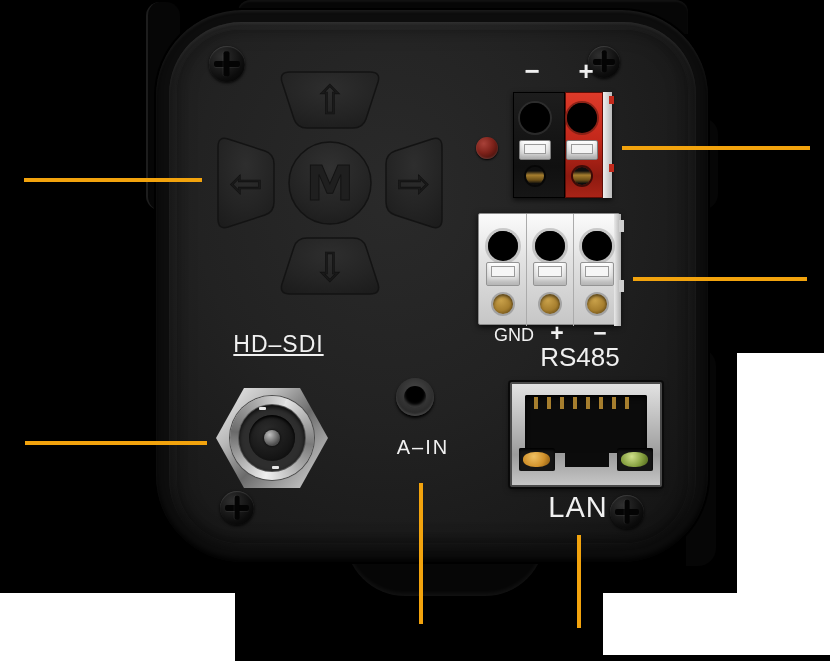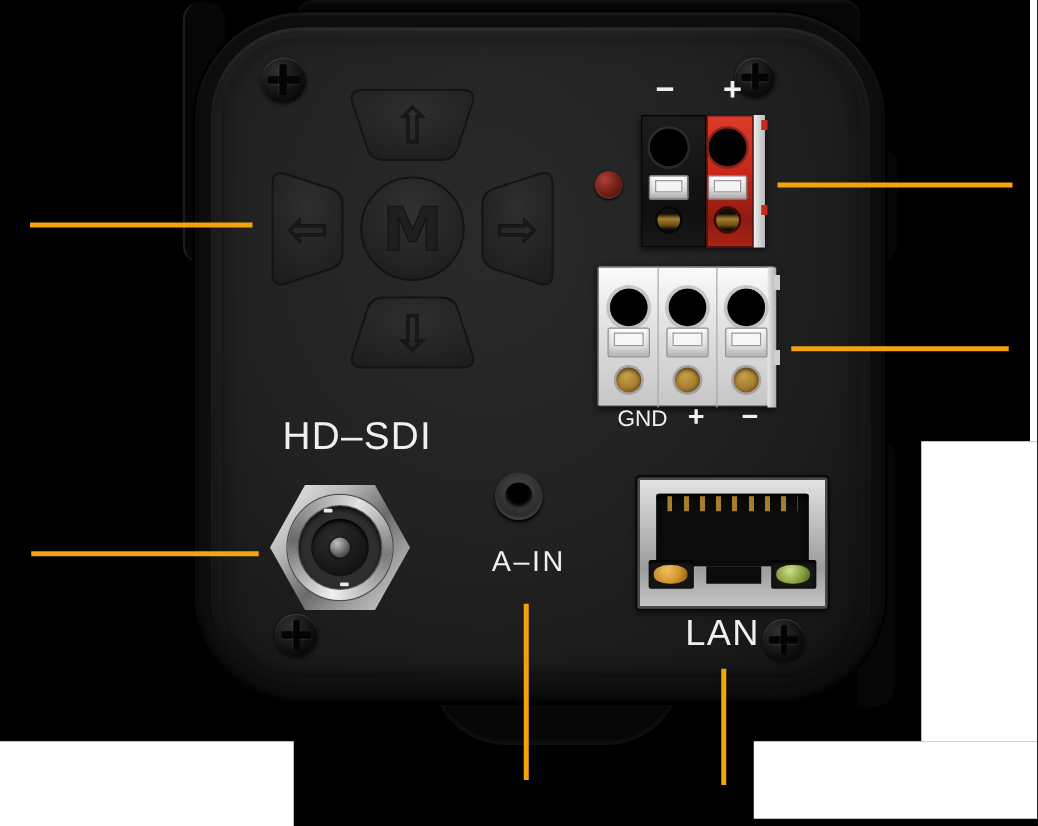--- a/index.html
+++ b/index.html
@@ -63,22 +63,22 @@
 
   
   .lbl{color:#f0f0f0;text-align:center;white-space:nowrap;}
   .lbl-dc{left:502px;top:41px;width:104px;font-size:31px;font-weight:700;letter-spacing:-1px;}
   .lbl-dc-minus{left:516px;top:56px;width:32px;font-size:26px;font-weight:700;}
   .lbl-dc-plus{left:570px;top:56px;width:32px;font-size:26px;font-weight:700;}
   .lbl-gnd{left:492px;top:325px;width:44px;font-size:18px;font-weight:400;}
   .lbl-rs-plus{left:543px;top:320px;width:28px;font-size:23px;font-weight:700;}
   .lbl-rs-minus{left:586px;top:320px;width:28px;font-size:23px;font-weight:700;}
   .lbl-rs485{left:537px;top:342px;width:86px;font-size:26px;font-weight:400;}
-  .lbl-sdi{left:226px;top:331px;width:105px;font-size:31px;letter-spacing:1px;}
-  .lbl-ain{left:373px;top:436px;width:100px;font-size:23px;letter-spacing:2px;}
+  .lbl-sdi{left:226px;top:331px;width:105px;font-size:23px;letter-spacing:1px;text-decoration:underline;}
+  .lbl-ain{left:373px;top:436px;width:100px;font-size:20px;letter-spacing:2px;}
   .lbl-lan{left:538px;top:491px;width:80px;font-size:29px;letter-spacing:1px;}
 
   
   .dc-block{left:513px;top:92px;width:99px;height:106px;box-shadow:0 2px 5px rgba(0,0,0,.7);}
   .dc-half-black{left:0;top:0;width:52px;height:106px;
       background:linear-gradient(180deg,#1d1d1d,#101010 70%,#161616);border:1px solid #000;}
   .dc-half-red{left:52px;top:0;width:38px;height:106px;
       background:linear-gradient(180deg,#dd3a29,var(--terminal-red,#C3281B) 45%,#8e1a10 80%,#a82417);
       border:1px solid #5e0d06;}
   .dc-rail{left:90px;top:0;width:9px;height:106px;
@@ -252,20 +252,21 @@
     <div class="rs-lever rs-lever2"></div>
     <div class="rs-lever rs-lever3"></div>
     <div class="rs-gold rs-gold1"></div>
     <div class="rs-gold rs-gold2"></div>
     <div class="rs-gold rs-gold3"></div>
   </div>
 
   <div class="lbl lbl-gnd">GND</div>
   <div class="lbl lbl-rs-plus">+</div>
   <div class="lbl lbl-rs-minus">−</div>
+  <div class="lbl lbl-rs485">RS485</div>
 
   <div class="lbl lbl-sdi">HD–SDI</div>
   <div class="bnc">
     <div class="bnc-hex"></div>
     <div class="bnc-ring1"></div>
     <div class="bnc-ring2"></div>
     <div class="bnc-disc"></div>
     <div class="bnc-pin"></div>
     <div class="bnc-mark bnc-mark-top"></div>
     <div class="bnc-mark bnc-mark-bot"></div>

